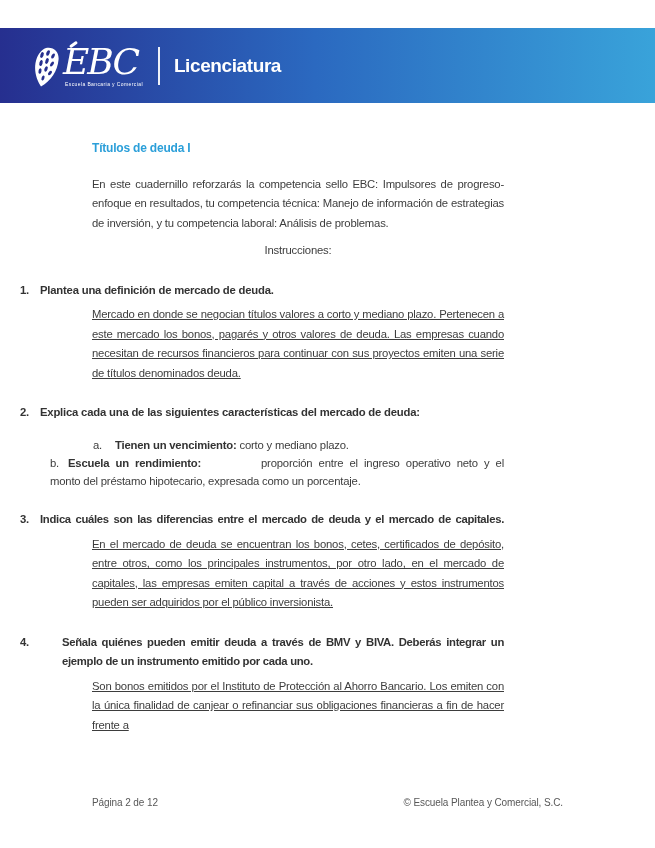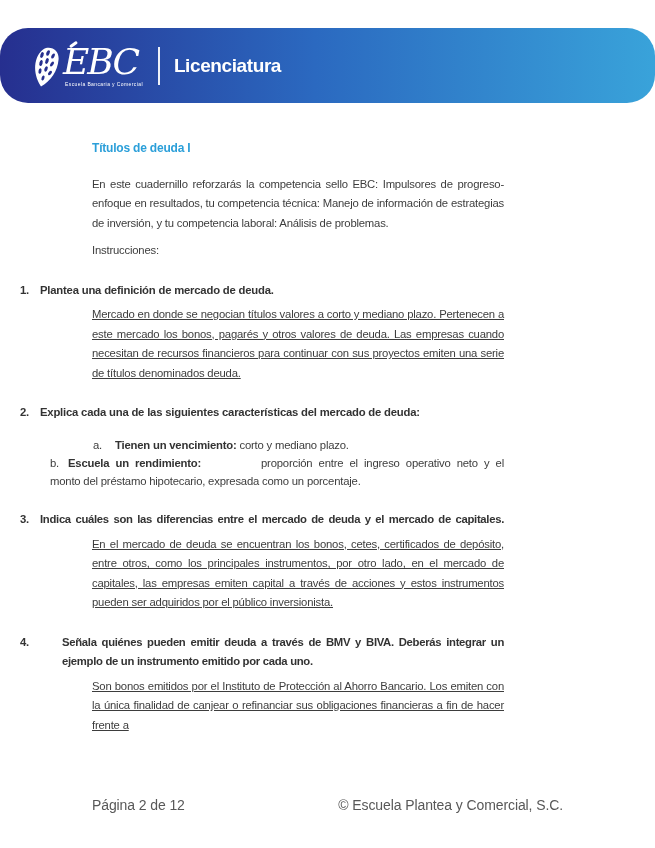--- a/index.html
+++ b/index.html
@@ -22,21 +22,20 @@
     top: 28px;
     left: 0;
     width: 655px;
     height: 75px;
     background: linear-gradient(90deg,
       var(--header-gradient-start) 0%,
       var(--header-gradient-mid) 48%,
       var(--header-gradient-end) 100%);
     display: flex;
     align-items: center;
-    border-radius: 28px;
   }
   .logo {
     margin-left: 34px;
     display: flex;
     align-items: flex-start;
   }
   .emblem { display: block; margin-top: 2px; }
   .emblem .spot { fill: var(--header-gradient-start); }
   .logo-text-wrap {
     position: relative;
@@ -100,20 +99,21 @@
     font-size: 12px;
     font-weight: bold;
     color: var(--title-blue);
   }
   .intro {
     margin: 16px 88px 0 92px;
     text-align: justify;
   }
   .instructions {
     margin: 8px 88px 18px 92px;
+    text-align: center;
   }
   .item { margin-top: 20px; }
   .item-heading {
     display: flex;
     margin-left: 20px;
     padding-right: 88px;
     font-weight: bold;
     color: var(--heading-text);
   }
   .item-heading .num { flex: none; width: 20px; }
@@ -144,21 +144,21 @@
   .b-spacer { display: inline-block; width: 60px; }
 
   
   .page-footer {
     position: absolute;
     top: 797px;
     left: 92px;
     right: 92px;
     display: flex;
     justify-content: space-between;
-    font-size: 14px;
+    font-size: 10px;
     letter-spacing: -0.1px;
     color: var(--footer-text);
   }
 </style>
 </head>
 <body>
 
 <div class="page">
 
   <header class="topbar">

